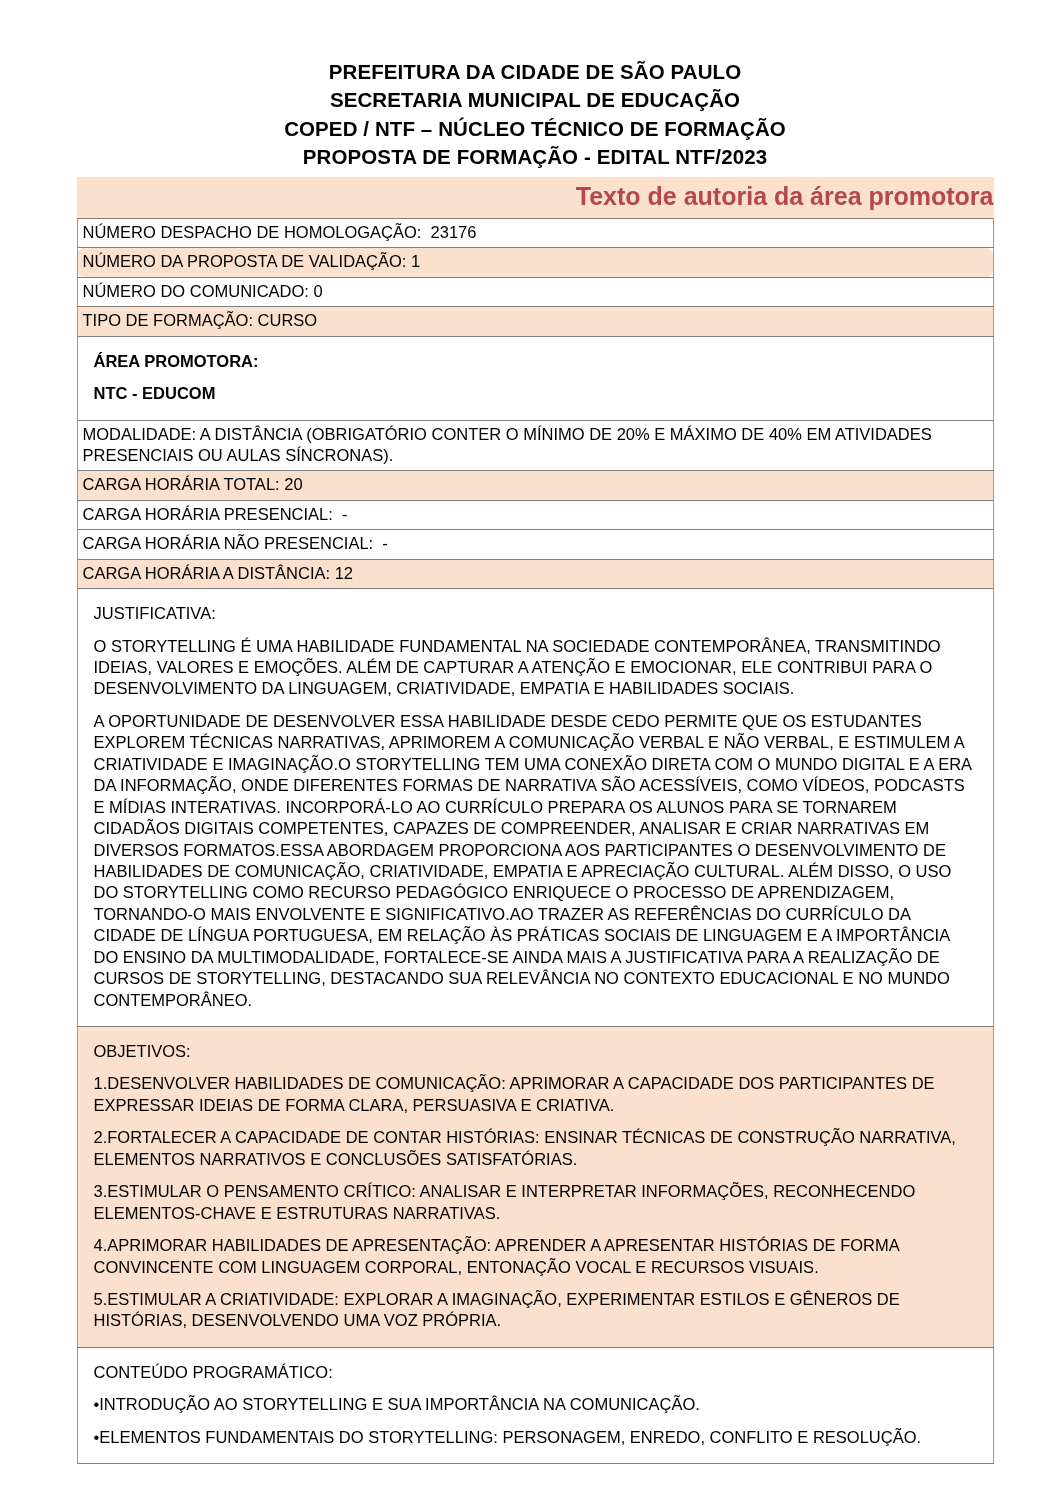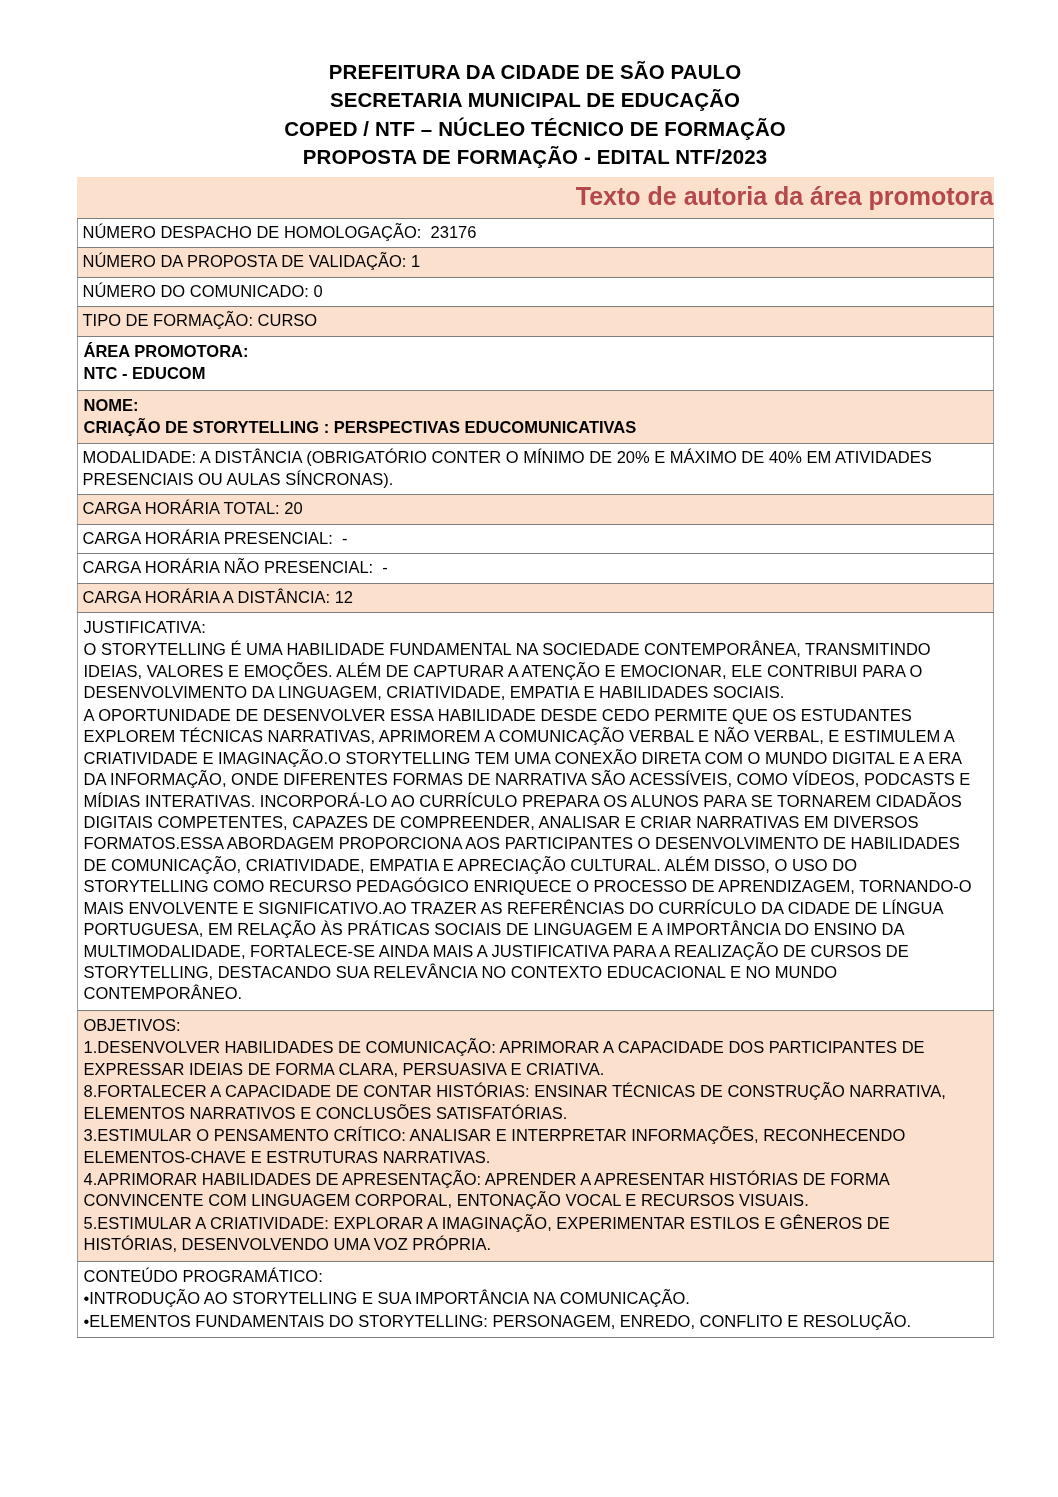--- a/index.html
+++ b/index.html
@@ -75,21 +75,21 @@
   tr.shade > td { background: #FBE0CE; }
   tr.plain > td { background: #FFFFFF; }
 
   .cell-line {
     display: block;
     white-space: pre-wrap;
     word-wrap: break-word;
   }
   .bold { font-weight: bold; }
 
-  .block-body .cell-line { margin: 1px; }
+  .block-body .cell-line { margin: 11px; }
 </style>
 </head>
 <body>
 
 <div class="page">
 
   <div class="doc-header">
     <span class="hline">PREFEITURA DA CIDADE DE SÃO PAULO</span>
     <span class="hline">SECRETARIA MUNICIPAL DE EDUCAÇÃO</span>
     <span class="hline">COPED / NTF – NÚCLEO TÉCNICO DE FORMAÇÃO</span>
@@ -101,44 +101,38 @@
   </div>
 
   <table class="form-table">
     <tbody>
         <tr class="row plain">
           <td>
             <span class="cell-line">NÚMERO DESPACHO DE HOMOLOGAÇÃO:  23176</span>
           </td>
         </tr>
         <tr class="row shade">
-          <td style="background: rgb(251, 224, 206);">
+          <td style="background: rgb(251, 224, 206); border-radius: 7px;">
             <span class="cell-line">NÚMERO DA PROPOSTA DE VALIDAÇÃO: 1</span>
           </td>
         </tr>
         <tr class="row plain">
           <td>
             <span class="cell-line">NÚMERO DO COMUNICADO: 0</span>
           </td>
         </tr>
         <tr class="row shade">
           <td style="background: rgb(251, 224, 206);">
             <span class="cell-line">TIPO DE FORMAÇÃO: CURSO</span>
           </td>
         </tr>
         <tr class="row plain">
           <td class="block-body">
             <span class="cell-line bold">ÁREA PROMOTORA:</span>
             <span class="cell-line bold">NTC - EDUCOM</span>
-          </td>
-        </tr>
-        <tr class="row shade">
-          <td class="block-body" style="background: rgb(251, 224, 206);">
-            <span class="cell-line bold">NOME:</span>
-            <span class="cell-line bold">CRIAÇÃO DE STORYTELLING : PERSPECTIVAS EDUCOMUNICATIVAS</span>
           </td>
         </tr>
         <tr class="row plain">
           <td>
             <span class="cell-line">MODALIDADE: A DISTÂNCIA (OBRIGATÓRIO CONTER O MÍNIMO DE 20% E MÁXIMO DE 40% EM ATIVIDADES PRESENCIAIS OU AULAS SÍNCRONAS).</span>
           </td>
         </tr>
         <tr class="row shade">
           <td style="background: rgb(251, 224, 206);">
             <span class="cell-line">CARGA HORÁRIA TOTAL: 20</span>
@@ -163,21 +157,21 @@
           <td class="block-body">
             <span class="cell-line">JUSTIFICATIVA:</span>
             <span class="cell-line">O STORYTELLING É UMA HABILIDADE FUNDAMENTAL NA SOCIEDADE CONTEMPORÂNEA, TRANSMITINDO IDEIAS, VALORES E EMOÇÕES. ALÉM DE CAPTURAR A ATENÇÃO E EMOCIONAR, ELE CONTRIBUI PARA O DESENVOLVIMENTO DA LINGUAGEM, CRIATIVIDADE, EMPATIA E HABILIDADES SOCIAIS.</span>
             <span class="cell-line">A OPORTUNIDADE DE DESENVOLVER ESSA HABILIDADE DESDE CEDO PERMITE QUE OS ESTUDANTES EXPLOREM TÉCNICAS NARRATIVAS, APRIMOREM A COMUNICAÇÃO VERBAL E NÃO VERBAL, E ESTIMULEM A CRIATIVIDADE E IMAGINAÇÃO.O STORYTELLING TEM UMA CONEXÃO DIRETA COM O MUNDO DIGITAL E A ERA DA INFORMAÇÃO, ONDE DIFERENTES FORMAS DE NARRATIVA SÃO ACESSÍVEIS, COMO VÍDEOS, PODCASTS E MÍDIAS INTERATIVAS. INCORPORÁ-LO AO CURRÍCULO PREPARA OS ALUNOS PARA SE TORNAREM CIDADÃOS DIGITAIS COMPETENTES, CAPAZES DE COMPREENDER, ANALISAR E CRIAR NARRATIVAS EM DIVERSOS FORMATOS.ESSA ABORDAGEM PROPORCIONA AOS PARTICIPANTES O DESENVOLVIMENTO DE HABILIDADES DE COMUNICAÇÃO, CRIATIVIDADE, EMPATIA E APRECIAÇÃO CULTURAL. ALÉM DISSO, O USO DO STORYTELLING COMO RECURSO PEDAGÓGICO ENRIQUECE O PROCESSO DE APRENDIZAGEM, TORNANDO-O MAIS ENVOLVENTE E SIGNIFICATIVO.AO TRAZER AS REFERÊNCIAS DO CURRÍCULO DA CIDADE DE LÍNGUA PORTUGUESA, EM RELAÇÃO ÀS PRÁTICAS SOCIAIS DE LINGUAGEM E A IMPORTÂNCIA DO ENSINO DA MULTIMODALIDADE, FORTALECE-SE AINDA MAIS A JUSTIFICATIVA PARA A REALIZAÇÃO DE CURSOS DE STORYTELLING, DESTACANDO SUA RELEVÂNCIA NO CONTEXTO EDUCACIONAL E NO MUNDO CONTEMPORÂNEO.</span>
           </td>
         </tr>
         <tr class="row shade">
           <td class="block-body" style="background: rgb(251, 224, 206);">
             <span class="cell-line">OBJETIVOS:</span>
             <span class="cell-line">1.DESENVOLVER HABILIDADES DE COMUNICAÇÃO: APRIMORAR A CAPACIDADE DOS PARTICIPANTES DE EXPRESSAR IDEIAS DE FORMA CLARA, PERSUASIVA E CRIATIVA.</span>
-            <span class="cell-line">8.FORTALECER A CAPACIDADE DE CONTAR HISTÓRIAS: ENSINAR TÉCNICAS DE CONSTRUÇÃO NARRATIVA, ELEMENTOS NARRATIVOS E CONCLUSÕES SATISFATÓRIAS.</span>
+            <span class="cell-line">2.FORTALECER A CAPACIDADE DE CONTAR HISTÓRIAS: ENSINAR TÉCNICAS DE CONSTRUÇÃO NARRATIVA, ELEMENTOS NARRATIVOS E CONCLUSÕES SATISFATÓRIAS.</span>
             <span class="cell-line">3.ESTIMULAR O PENSAMENTO CRÍTICO: ANALISAR E INTERPRETAR INFORMAÇÕES, RECONHECENDO ELEMENTOS-CHAVE E ESTRUTURAS NARRATIVAS.</span>
             <span class="cell-line">4.APRIMORAR HABILIDADES DE APRESENTAÇÃO: APRENDER A APRESENTAR HISTÓRIAS DE FORMA CONVINCENTE COM LINGUAGEM CORPORAL, ENTONAÇÃO VOCAL E RECURSOS VISUAIS.</span>
             <span class="cell-line">5.ESTIMULAR A CRIATIVIDADE: EXPLORAR A IMAGINAÇÃO, EXPERIMENTAR ESTILOS E GÊNEROS DE HISTÓRIAS, DESENVOLVENDO UMA VOZ PRÓPRIA.</span>
           </td>
         </tr>
         <tr class="row plain">
           <td class="block-body">
             <span class="cell-line">CONTEÚDO PROGRAMÁTICO:</span>
             <span class="cell-line">•INTRODUÇÃO AO STORYTELLING E SUA IMPORTÂNCIA NA COMUNICAÇÃO.</span>
             <span class="cell-line">•ELEMENTOS FUNDAMENTAIS DO STORYTELLING: PERSONAGEM, ENREDO, CONFLITO E RESOLUÇÃO.</span>

